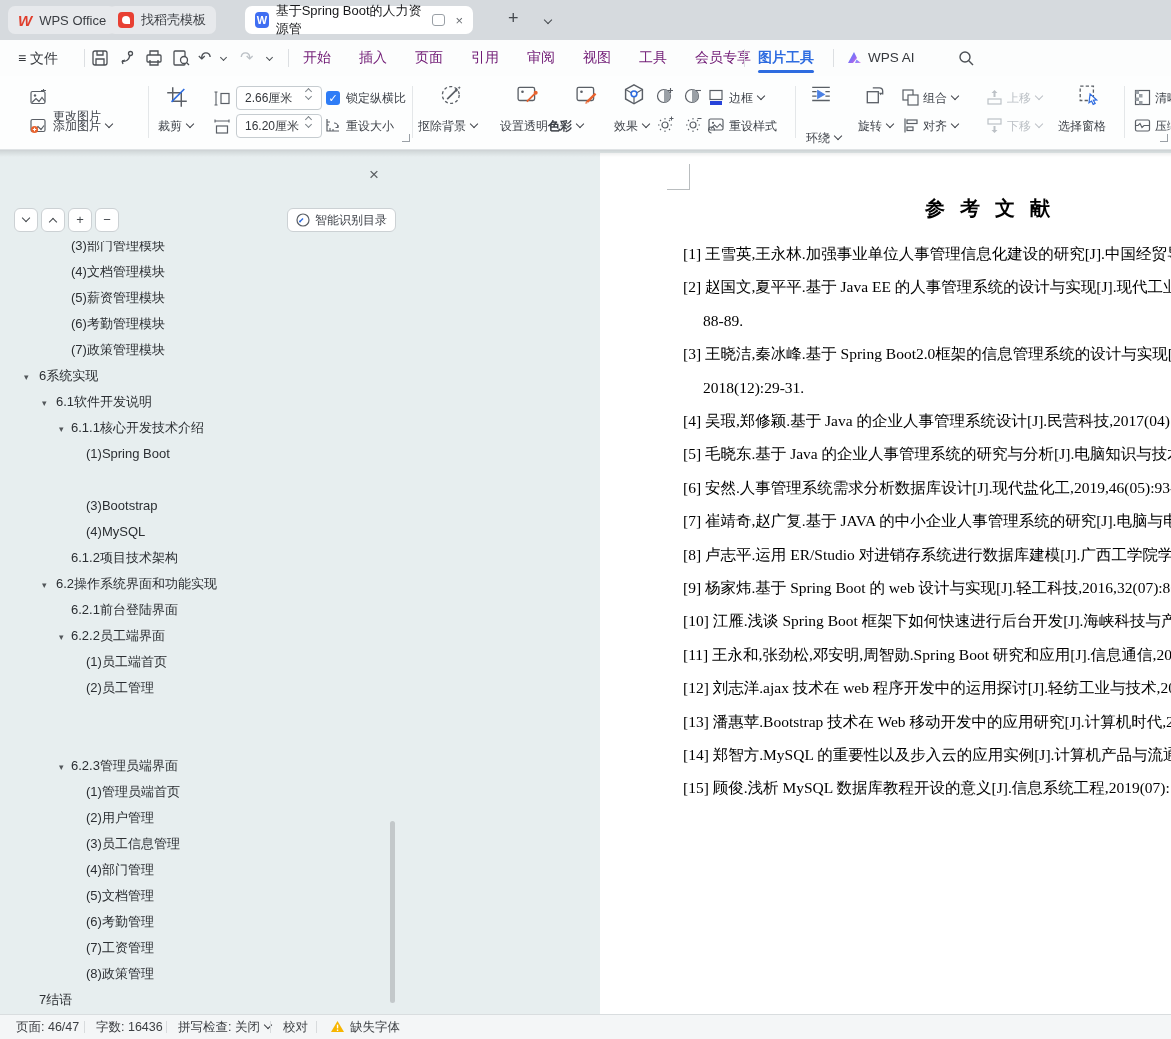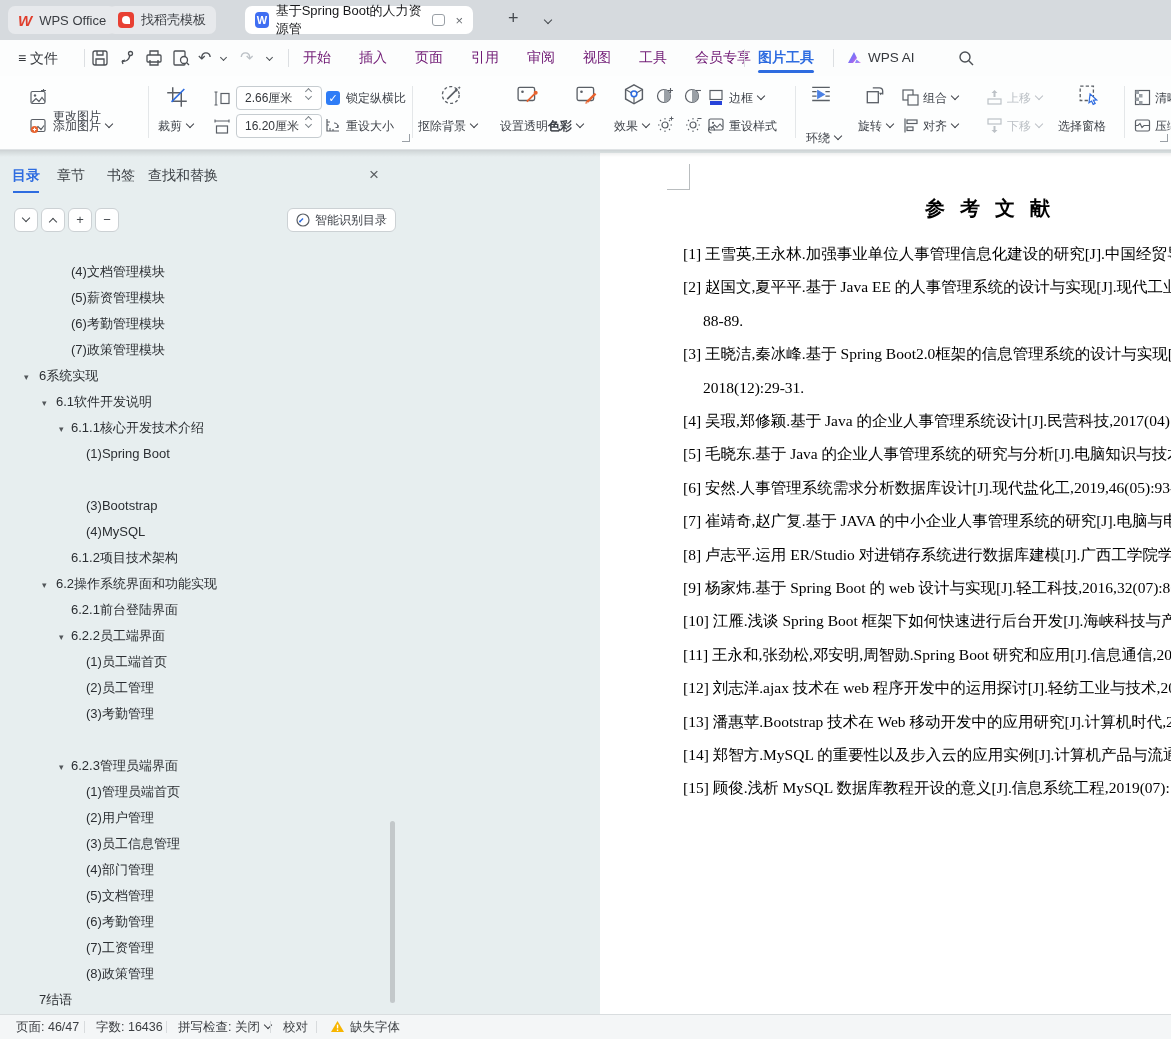--- a/index.html
+++ b/index.html
@@ -443,44 +443,41 @@
         <div class="ref" style="--i: 11;">[10] 江雁.浅谈 Spring Boot 框架下如何快速进行后台开发[J].海峡科技与产业,20</div>
         <div class="ref" style="--i: 12;">[11] 王永和,张劲松,邓安明,周智勋.Spring Boot 研究和应用[J].信息通信,2016(10</div>
         <div class="ref" style="--i: 13;">[12] 刘志洋.ajax 技术在 web 程序开发中的运用探讨[J].轻纺工业与技术,2020,49(</div>
         <div class="ref" style="--i: 14;">[13] 潘惠苹.Bootstrap 技术在 Web 移动开发中的应用研究[J].计算机时代,2019(0</div>
         <div class="ref" style="--i: 15;">[14] 郑智方.MySQL 的重要性以及步入云的应用实例[J].计算机产品与流通,2020</div>
         <div class="ref" style="--i: 16;">[15] 顾俊.浅析 MySQL 数据库教程开设的意义[J].信息系统工程,2019(07):176.</div>
       </div>
   </div>
 
   <div id="sidebar">
-    <div id="stabs">
-
-    <span class="stab active" style="--i: 0; left: 12px;">目录</span>
-        <span class="stab" style="--i: 1; left: 57px;">章节</span>
-        <span class="stab" style="--i: 2; left: 107px;">书签</span>
-        <span class="stab" style="--i: 3; left: 148px;">查找和替换</span>
-      </div>
     <span id="sb-close">×</span>
     <div class="sqbtn" style="left:14px;"><i class="chev" style="margin:0;"></i></div>
     <div class="sqbtn" style="left:41px;"><i class="chev up" style="margin:0;"></i></div>
     <div class="sqbtn" style="left:68px;">+</div>
     <div class="sqbtn" style="left:95px;">−</div>
     <div id="smart-toc">
       <span>
         <svg width="14" height="14" viewBox="0 0 14 14">
             <circle cx="7" cy="7" r="6" fill="none" stroke="#5a5f66" stroke-width="1.2"></circle>
             <path d="M4 8.5l3-3" stroke="#2e6ce0" stroke-width="1.4"></path>
             <circle cx="4" cy="8.5" r="1" fill="#2e6ce0"></circle>
           </svg>
       </span>
       <span>智能识别目录</span>
     </div>
     <div id="toc-tree">
 
+    <div class="trow lv3" style="--i: 0;">
+          
+          <span class="tlabel">(3)部门管理模块</span>
+        </div>
         <div class="trow lv3" style="--i: 1;">
           
           <span class="tlabel">(4)文档管理模块</span>
         </div>
         <div class="trow lv3" style="--i: 2;">
           
           <span class="tlabel">(5)薪资管理模块</span>
         </div>
         <div class="trow lv3" style="--i: 3;">
           
@@ -530,24 +527,20 @@
           <span class="arrow">▾</span>
           <span class="tlabel">6.2.2员工端界面</span>
         </div>
         <div class="trow lv4" style="--i: 16;">
           
           <span class="tlabel">(1)员工端首页</span>
         </div>
         <div class="trow lv4" style="--i: 17;">
           
           <span class="tlabel">(2)员工管理</span>
-        </div>
-        <div class="trow lv4" style="--i: 18;">
-          
-          <span class="tlabel">(3)考勤管理</span>
         </div>
         <div class="trow lv3 has-arrow" style="--i: 20;">
           <span class="arrow">▾</span>
           <span class="tlabel">6.2.3管理员端界面</span>
         </div>
         <div class="trow lv4" style="--i: 21;">
           
           <span class="tlabel">(1)管理员端首页</span>
         </div>
         <div class="trow lv4" style="--i: 22;">

